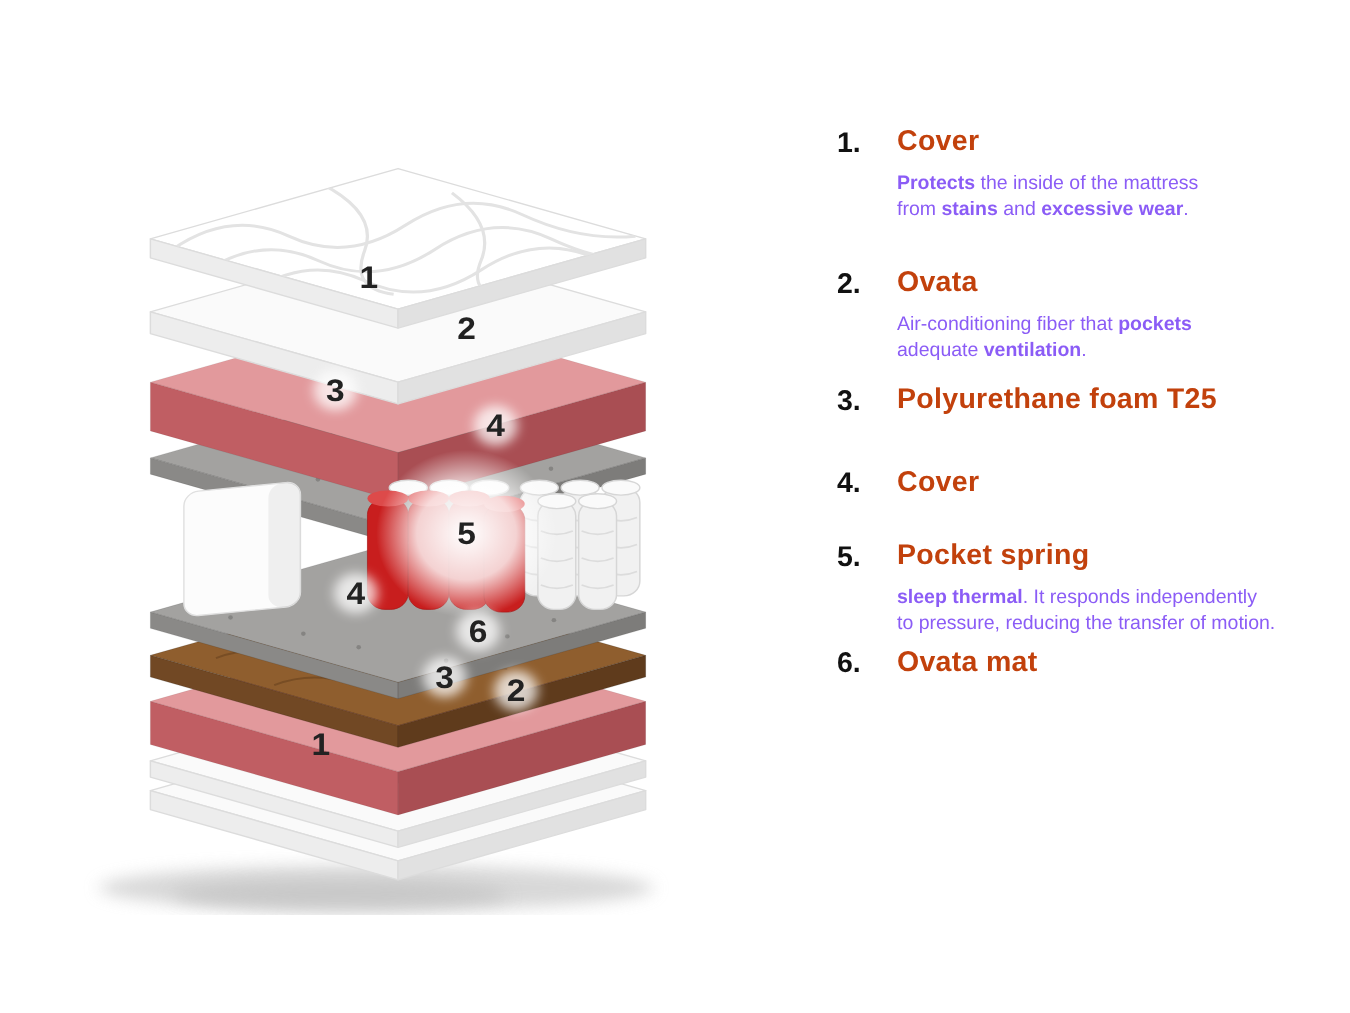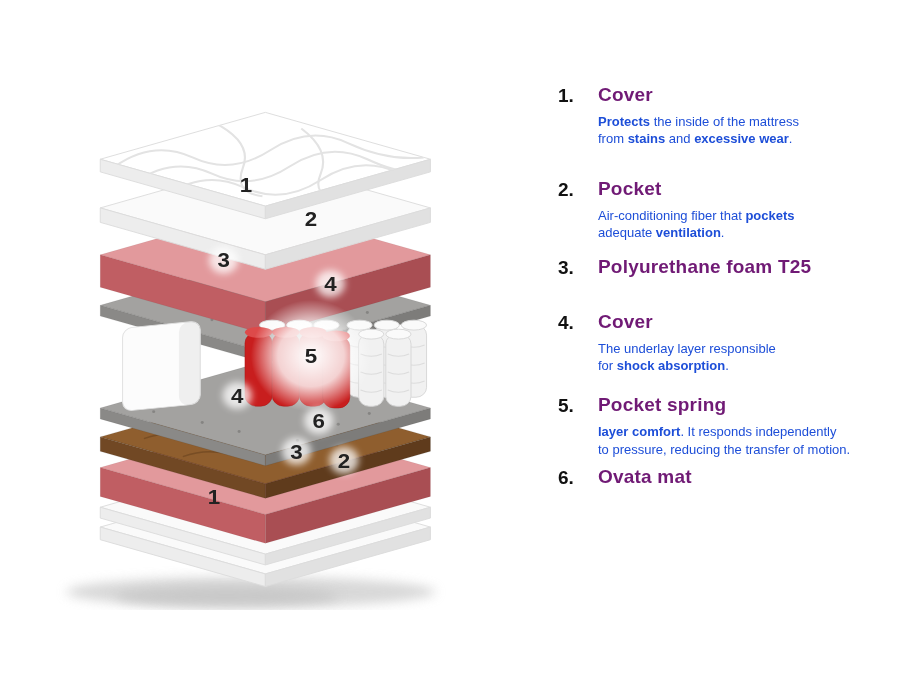--- a/index.html
+++ b/index.html
@@ -8,22 +8,22 @@
   .diagram-wrap{position:absolute;left:8px;top:15px;width:505px;height:600px;}
   .legend{position:absolute;left:558px;top:84px;width:332px;}
   .legend-item{display:flex;gap:10px;}
   .legend-item:nth-child(1){margin-bottom:30px;}
   .legend-item:nth-child(2){margin-bottom:14px;}
   .legend-item:nth-child(3){margin-bottom:26px;}
   .legend-item:nth-child(4){margin-bottom:20px;}
   .legend-item:nth-child(5){margin-bottom:8px;}
   .legend-num{flex:0 0 30px;font-size:19px;font-weight:700;color:#111;padding-top:1px;}
   .legend-body{flex:1;}
-  .legend-title{margin:0 0 7px 0;font-size:19px;font-weight:700;color:#701a75;letter-spacing:.2px;}
-  .legend-desc{margin:0;font-size:13px;line-height:1.34;color:#1d4ed8;white-space:pre-line;}
+  .legend-title{margin:0 0 7px 0;font-size:19px;font-weight:700;color:#c2410c;letter-spacing:.2px;}
+  .legend-desc{margin:0;font-size:13px;line-height:1.34;color:#8b5cf6;white-space:pre-line;}
   .legend-desc b{font-weight:700;}
   .wf{stroke:#dcdcdc;stroke-width:1;stroke-linejoin:round;}
   .pf{stroke:rgba(0,0,0,0.08);stroke-width:.6;stroke-linejoin:round;}
   .ff{stroke:rgba(0,0,0,0.12);stroke-width:.6;stroke-linejoin:round;}
   .cf{stroke:rgba(0,0,0,0.18);stroke-width:.6;stroke-linejoin:round;}
   .quilt{fill:none;stroke:#e3e3e3;stroke-width:2.2;}
   .coco-tex{fill:none;stroke:#543416;stroke-width:1.5;opacity:.4;}
   .rib{fill:none;stroke:#dcdcdc;stroke-width:1.2;}
   .red-sp{stroke:#a81414;stroke-width:.5;}
   .white-sp{stroke:#d6d6d6;stroke-width:1;}
@@ -232,47 +232,45 @@
       <div class="legend-body">
         <h3 class="legend-title">Cover</h3>
         <p class="legend-desc"><b>Protects</b><span> the inside of the mattress
 from </span><b>stains</b><span> and </span><b>excessive wear</b><span>.</span></p>
       </div>
     </div>
 
     <div class="legend-item">
       <div class="legend-num">2.</div>
       <div class="legend-body">
-        <h3 class="legend-title">Pocket</h3>
+        <h3 class="legend-title">Ovata</h3>
         <p class="legend-desc"><span>Air-conditioning fiber that </span><b>pockets</b><span>
 adequate </span><b>ventilation</b><span>.</span></p>
       </div>
     </div>
 
     <div class="legend-item">
       <div class="legend-num">3.</div>
       <div class="legend-body">
         <h3 class="legend-title">Polyurethane foam T25</h3>
       </div>
     </div>
 
     <div class="legend-item">
       <div class="legend-num">4.</div>
       <div class="legend-body">
         <h3 class="legend-title">Cover</h3>
-        <p class="legend-desc"><span>The underlay layer responsible
-for </span><b>shock absorption</b><span>.</span></p>
       </div>
     </div>
 
     <div class="legend-item">
       <div class="legend-num">5.</div>
       <div class="legend-body">
         <h3 class="legend-title">Pocket spring</h3>
-        <p class="legend-desc"><b>layer comfort</b><span>. It responds independently
+        <p class="legend-desc"><b>sleep thermal</b><span>. It responds independently
 to pressure, reducing the transfer of motion.</span></p>
       </div>
     </div>
 
     <div class="legend-item">
       <div class="legend-num">6.</div>
       <div class="legend-body">
         <h3 class="legend-title">Ovata mat</h3>
       </div>
     </div>

